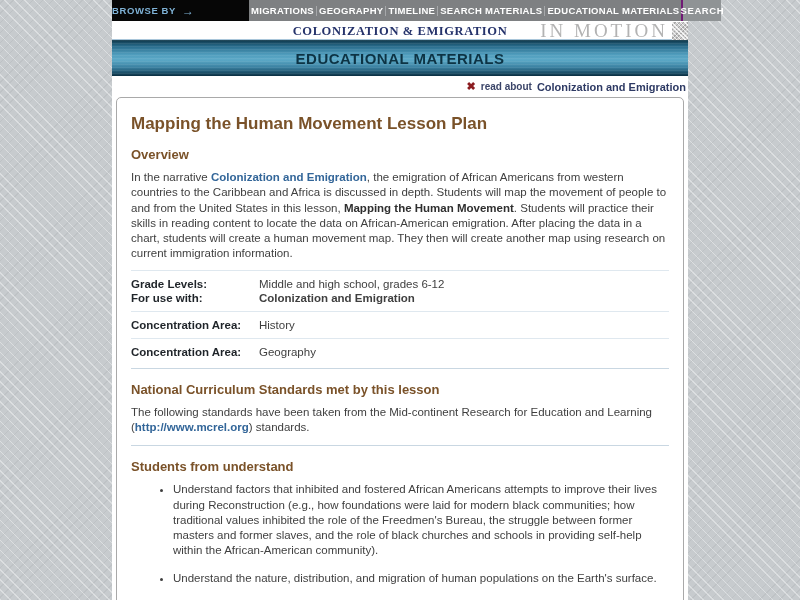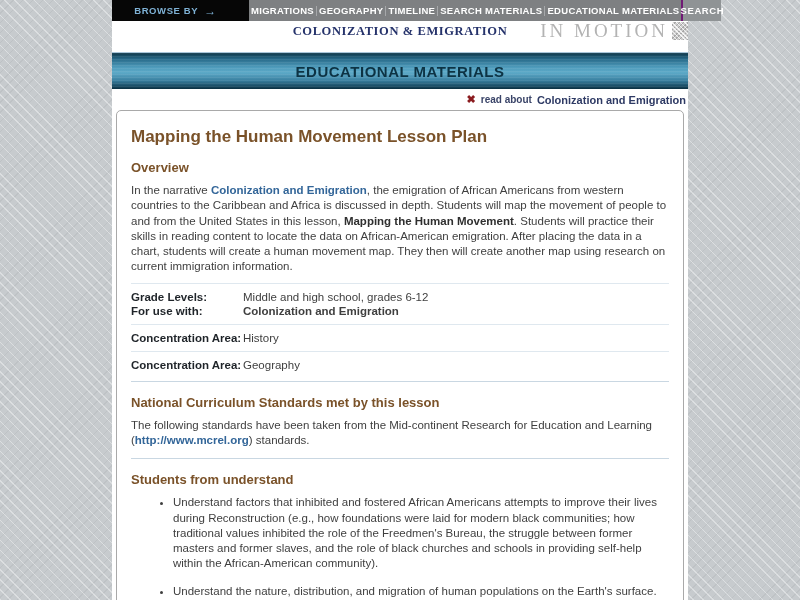--- a/index.html
+++ b/index.html
@@ -11,40 +11,40 @@
     background-image:
       repeating-linear-gradient(45deg, rgba(255,255,255,.38) 0 1px, transparent 1px 7px),
       repeating-linear-gradient(-45deg, rgba(180,184,187,.45) 0 1px, transparent 1px 7px);
   }
   .page { width: 576px; margin: 0 auto; }
 
   
   .topnav { display: flex; height: 21px; font-weight: bold; font-size: 9.5px; }
   .browse {
     background: #060606; color: #7fb2d6; width: 137px; flex: none;
-    display: flex; align-items: center; justify-content: center;
+    display: flex; align-items: center; justify-content: flex-start;
     gap: 6px; padding-right: 10px; letter-spacing: .6px;
   }
   .browse .arrow { font-size: 12px; }
   .menu {
     flex: 1; background: #7e8082; color: #fff;
     display: flex; align-items: center; justify-content: center;
     letter-spacing: .3px; white-space: nowrap;
   }
   .menu .sep { width: 1px; height: 10px; background: #a6a8aa; }
   .menu .navitem { cursor: pointer; padding: 0 2px; }
   .search {
     flex: none; width: 40px; background: #8f9395; color: #fff;
     display: flex; align-items: center; justify-content: center;
     border-left: 2px solid #701a75; letter-spacing: .6px; cursor: pointer;
   }
 
   
   .header-strip {
-    position: relative; height: 32px; background: #fff;
+    position: relative; height: 19px; background: #fff;
     border-bottom: 1px solid #a9c6da;
     padding-left: 44px;
   }
   .section-title {
     position: absolute; left: 0; right: 0; top: 3px; text-align: center;
     font-family: "Liberation Serif", serif; font-weight: bold;
     font-size: 12.5px; color: #26336b; letter-spacing: .6px;
   }
   .logo {
     position: absolute; right: 20px; top: 0; line-height: 19px;
@@ -94,21 +94,21 @@
   }
   .h-main { color: #7a5229; font-size: 17px; font-weight: bold; margin: 8px 0 4px; }
   .h-sec  { color: #7a5229; font-size: 13px; font-weight: bold; margin: 13px 0 4px; }
   .body-text { font-size: 11.5px; color: #3f3f3f; line-height: 1.33; margin: 8px 0; }
   .lnk { color: #336699; font-weight: bold; cursor: pointer; text-decoration: none; }
   .b { font-weight: bold; color: #2f2f2f; }
 
   .divider       { border: 0; border-top: 1px solid #c9d7e2; margin: 10px 0; }
   .divider-light { border: 0; border-top: 1px solid #dfe8ef; margin: 7px 0; }
 
-  .meta-row { display: flex; font-size: 11.5px; margin: 2px 0; }
+  .meta-row { display: flex; font-size: 11.5px; margin: 2px 0; gap: 16px; }
   .meta-label { width: 112px; flex: none; font-weight: bold; color: #1f2429; }
   .meta-value { color: #3f3f3f; }
 
   ul.bullets { margin: 8px 0 6px; padding-left: 42px; font-size: 11.5px; color: #3f3f3f; }
   ul.bullets li { line-height: 1.33; }
   ul.bullets.loose li { margin-bottom: 12px; }
 </style>
 </head>
 <body>
 

